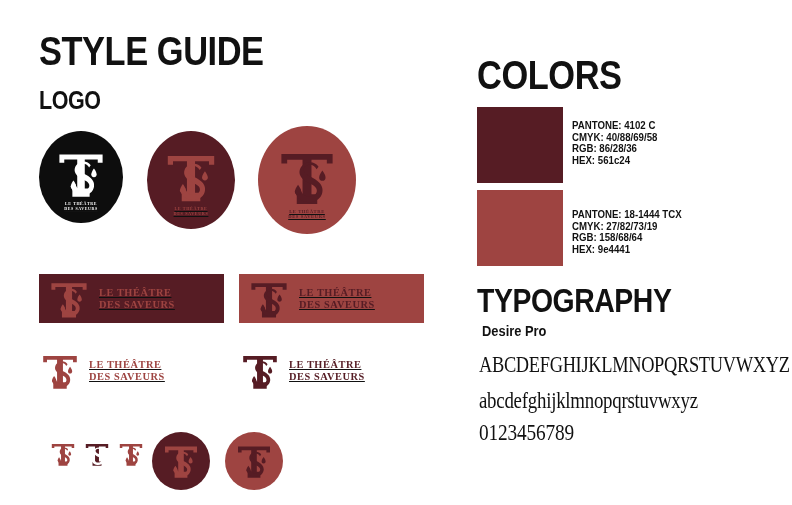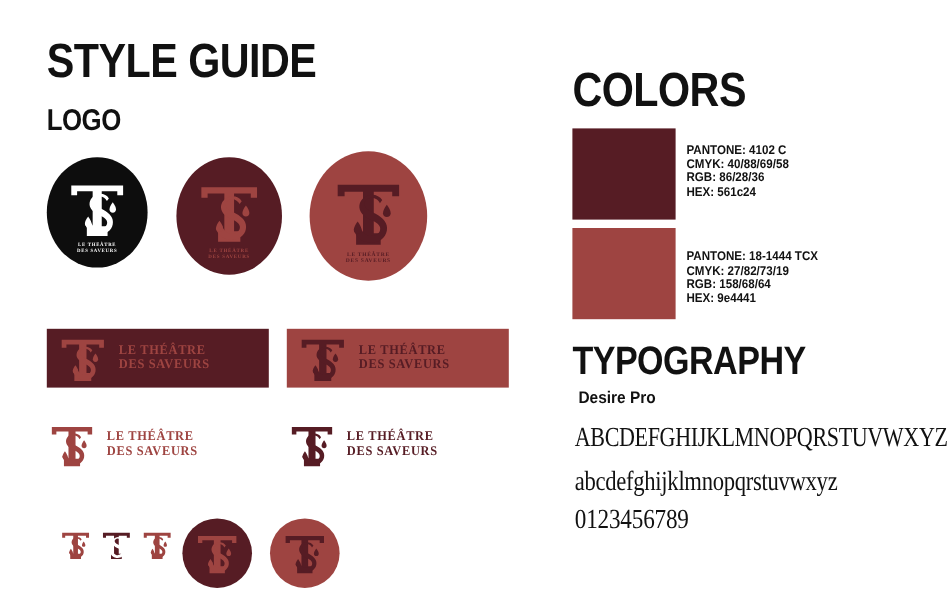--- a/index.html
+++ b/index.html
@@ -74,21 +74,21 @@
     font-family: "Liberation Serif", "DejaVu Serif", serif;
     color: #111111;
     white-space: nowrap;
     transform-origin: left center;
   }
   #spec-upper  { left: 479px; top: 352px; font-size: 23px; transform: scaleX(0.80); letter-spacing: -0.4px; }
   #spec-lower  { left: 479px; top: 388px; font-size: 23px; transform: scaleX(0.82); letter-spacing: -0.3px; }
   #spec-digits { left: 479px; top: 420px; font-size: 23px; transform: scaleX(0.84); letter-spacing: -0.2px; }
 
   
-  .logo-unit { position: absolute; }
+  .logo-unit { position: absolute; text-decoration: underline; }
   .mono-svg { display: block; }
 
   
   .wordmark {
     font-family: "Liberation Serif", "DejaVu Serif", serif;
     font-weight: 700;
     line-height: 1.06;
     letter-spacing: 0.6px;
     white-space: nowrap;
     transform: scaleX(0.94);

